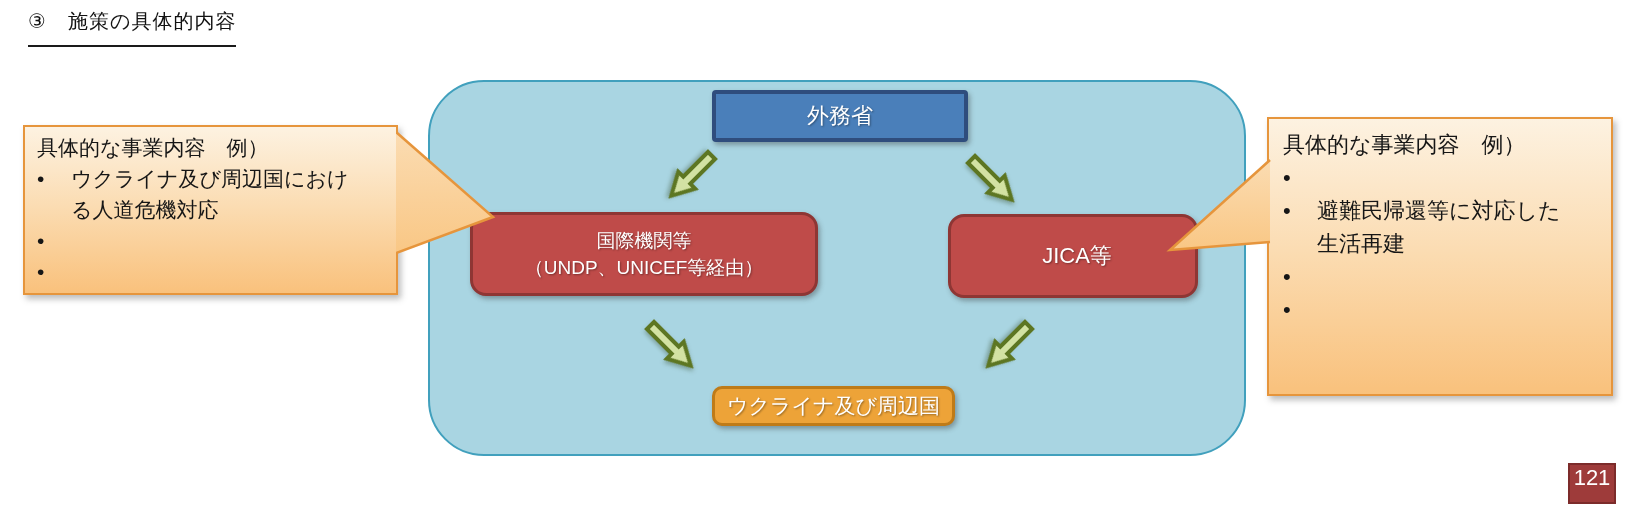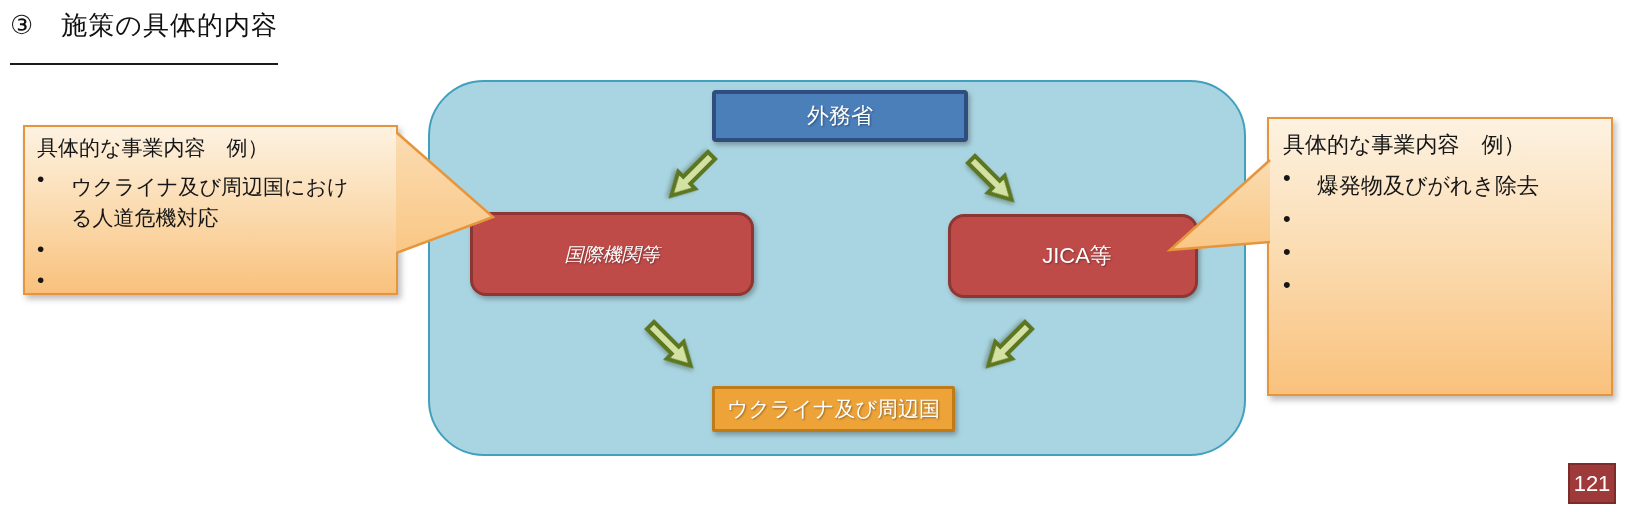--- a/index.html
+++ b/index.html
@@ -7,23 +7,23 @@
   body {
     width:1625px; height:512px; position:relative; overflow:hidden;
     background:#ffffff;
     font-family:"Liberation Sans","DejaVu Sans",sans-serif;
     color:#111;
   }
   .abs { position:absolute; }
 
   
   #page-title {
-    left:10px; top:8px;
-    font-size:26px; letter-spacing:1px; color:#111;
-    border-bottom:2px solid #1a1a1a; padding-bottom:20px;
+    left:28px; top:8px;
+    font-size:20px; letter-spacing:1px; color:#111;
+    border-bottom:2px solid #1a1a1a; padding-bottom:10px;
   }
 
   
   #flow-container {
     left:428px; top:80px; width:818px; height:376px;
     background:#a9d5e2;
     border:2px solid #41a0bd;
     border-radius:56px;
   }
 
@@ -34,33 +34,33 @@
     text-shadow:1px 1px 2px rgba(0,0,0,0.38);
     box-shadow:2px 3px 5px rgba(50,50,50,0.38);
     z-index:3;
   }
   #node-mofa {
     left:712px; top:90px; width:256px; height:52px;
     background:#4a7fba; border:4px solid #2f4d7d; border-radius:4px;
     font-size:22px;
   }
   #node-intl {
-    left:470px; top:212px; width:284px; height:84px;
+    left:470px; top:212px; width:348px; height:84px;
     background:#bf4b49; border:3px solid #8e3634; border-radius:16px;
-    font-size:19px; line-height:27px;font-style:italic;
+    font-size:19px; line-height:27px;
   }
   #node-jica {
     left:948px; top:214px; width:250px; height:84px;
     background:#bf4b49; border:3px solid #8e3634; border-radius:16px;
     font-size:22px;
     padding-left:8px;
   }
   #node-ukraine {
-    left:712px; top:386px; width:243px; height:46px;
-    background:#eda338; border:3px solid #bf7b18; border-radius:2px;
+    left:712px; top:386px; width:243px; height:40px;
+    background:#eda338; border:3px solid #bf7b18; border-radius:10px;
     font-size:21px;
   }
 
   
   .flow-arrow { width:64px; height:30px; z-index:2;
     filter:drop-shadow(2px 2px 2px rgba(40,60,20,0.35)); }
   #arrow-1 { left:659px; top:161px; transform:rotate(135deg); }
   #arrow-2 { left:960px; top:165px; transform:rotate(45deg); }
   #arrow-3 { left:639px; top:331px; transform:rotate(45deg); }
   #arrow-4 { left:976px; top:331px; transform:rotate(135deg); }
@@ -72,48 +72,49 @@
     box-shadow:3px 4px 6px rgba(90,90,90,0.4);
     color:#161616; z-index:5;
   }
   #callout-left  { left:23px;  top:125px; width:375px; height:170px;
     padding:5px 8px 4px 12px; font-size:21px; line-height:31px; }
   #callout-right { left:1267px; top:117px; width:346px; height:279px;
     padding:9px 6px 4px 14px; font-size:22px; line-height:33px; }
 
   .callout .item { display:flex; }
   .callout .bullet { flex:none; width:34px; }
-  .callout .item-text { white-space:pre-line;margin-top:8px; }
+  .callout .item-text { white-space:pre-line; }
 
   .callout-pointer { z-index:6; }
   #callout-left-pointer  { left:396px;  top:128px; width:102px; height:129px; }
   #callout-right-pointer { left:1166px; top:153px; width:106px; height:100px; }
 
   
   #page-number-badge {
     left:1568px; top:463px; width:48px; height:41px;
     background:#9e3b3a; border:2px solid #7c2b2a;
     color:#fff; font-size:22px;
-    display:flex; align-items:center; justify-content:center;
+    display:flex; justify-content:center;
     z-index:4;
   }
 </style>
 </head>
 <body>
 
 <div class="abs" id="page-title">③　施策の具体的内容</div>
 
 <div class="abs" id="flow-container"></div>
 
 <div class="abs node" id="node-mofa">
   <span>外務省</span>
 </div>
 
 <div class="abs node" id="node-intl">
   <span>国際機関等</span>
+  <span>（UNDP、UNICEF等経由）</span>
 </div>
 
 <div class="abs node" id="node-jica">
   <span>JICA等</span>
 </div>
 
 <div class="abs node" id="node-ukraine">
   <span>ウクライナ及び周辺国</span>
 </div>
 
@@ -152,24 +153,25 @@
     </linearGradient>
   </defs>
   <polygon points="0,4 97,89 0,125" fill="url(#lgL)"></polygon>
   <path d="M0,4 L97,89 L0,125" fill="none" stroke="#e6953c" stroke-width="2.5"></path>
 </svg>
 
 <div class="abs callout" id="callout-right">
   <div>具体的な事業内容　例）</div>
   <div class="item">
     <span class="bullet">•</span>
-    <span class="item-text">爆発物及びがれき除去</span>
   </div>
   <div class="item">
     <span class="bullet">•</span>
+    <span class="item-text">避難民帰還等に対応した
+生活再建</span>
   </div>
   <div class="item">
     <span class="bullet">•</span>
   </div>
   <div class="item">
     <span class="bullet">•</span>
   </div>
 </div>
 <svg class="abs callout-pointer" id="callout-right-pointer" viewBox="0 0 106 100">
   <defs>

